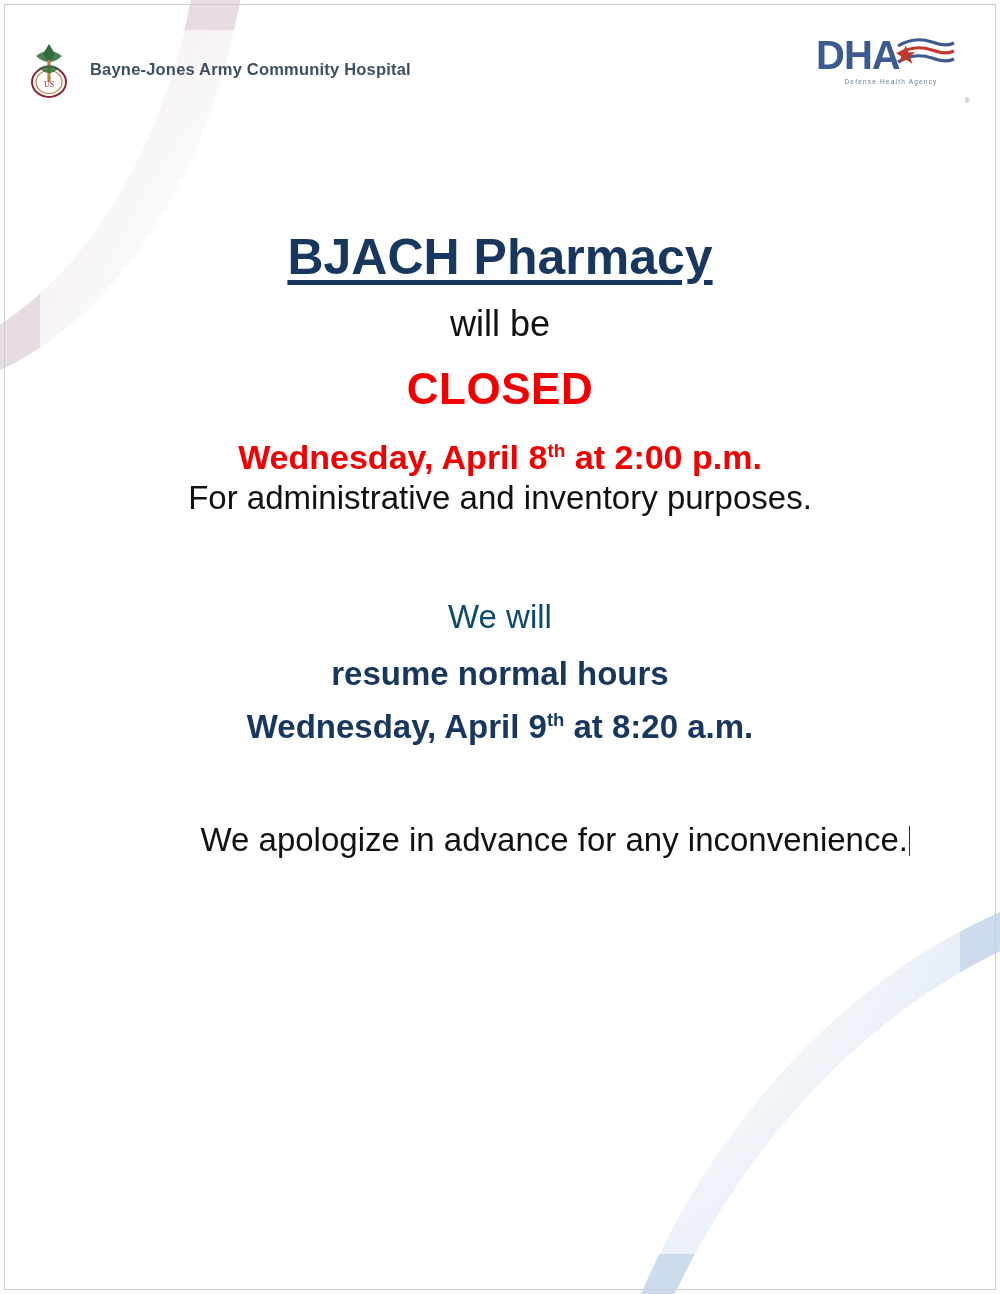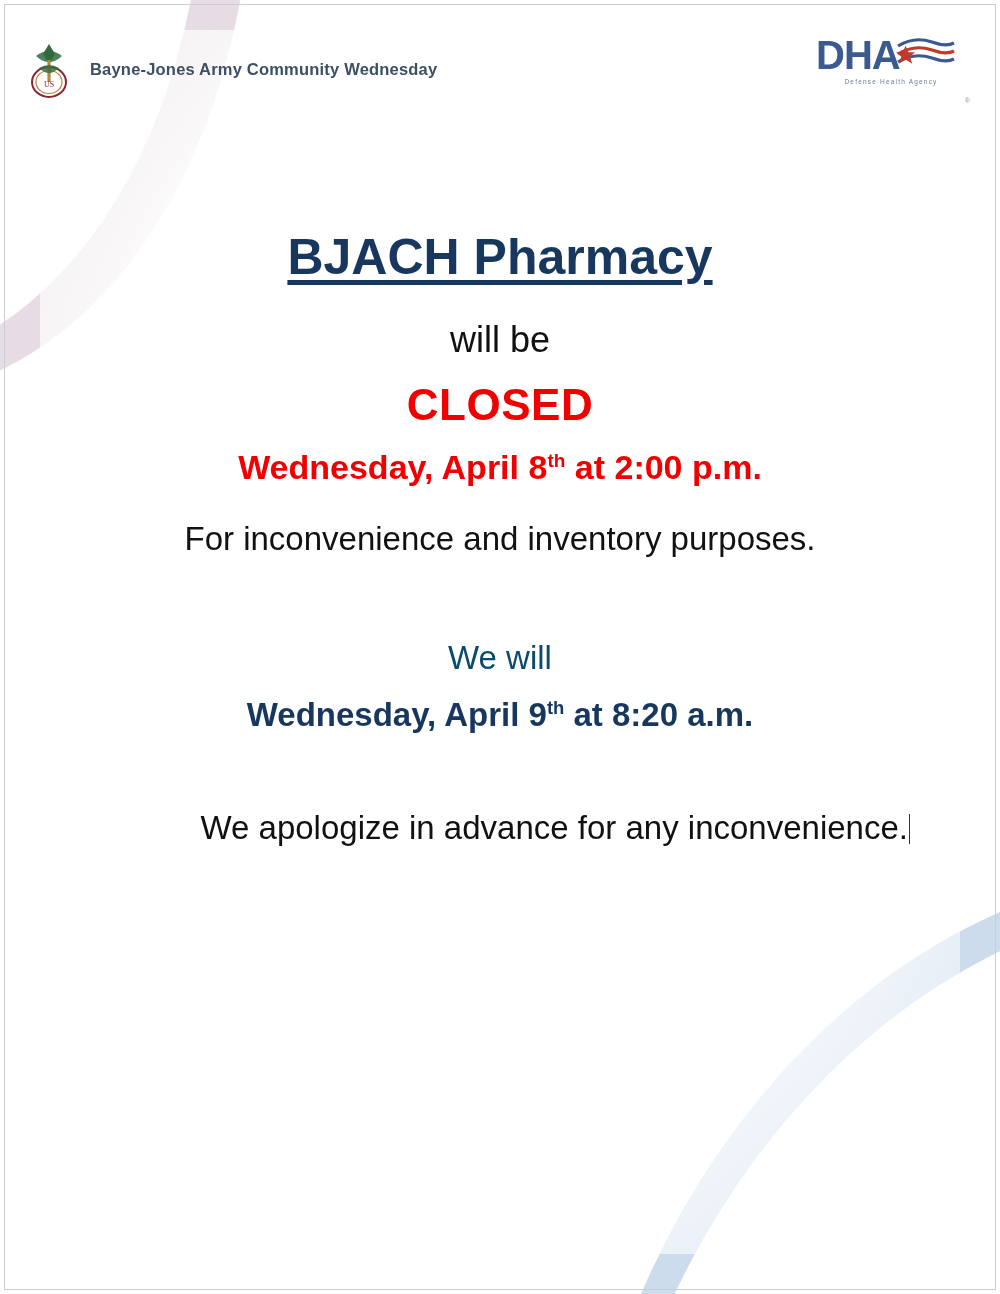--- a/index.html
+++ b/index.html
@@ -167,42 +167,42 @@
     margin: 0;
     line-height: 1.18;
   }
 
   .title {
     font-size: 50px;
     font-weight: bold;
     color: #17375e;
     text-decoration: underline;
     text-underline-offset: 6px;
-    margin-bottom: 32px;
+    margin-bottom: 16px;
   }
 
   .willbe {
     font-size: 36px;
     color: #111111;
     margin-bottom: 18px;
   }
 
   .closed {
     font-size: 44px;
     font-weight: bold;
     color: #f00000;
     letter-spacing: 0.5px;
-    margin-bottom: 16px;
+    margin-bottom: 22px;
   }
 
   .closed-date {
     font-size: 34px;
     font-weight: bold;
     color: #f00000;
-    margin-bottom: 31px;
+    margin-bottom: 0;
   }
 
   .purpose {
     font-size: 33px;
     color: #111111;
     line-height: 1.3;
     margin: 0 34px 0 34px;
   }
 
   .spacer-1 { height: 78px; }
@@ -270,21 +270,21 @@
         <svg width="54" height="62" viewBox="0 0 54 62" xmlns="http://www.w3.org/2000/svg">
           <ellipse cx="27" cy="44" rx="17" ry="15" fill="none" stroke="#8d2434" stroke-width="2"></ellipse>
           <ellipse cx="27" cy="44" rx="13" ry="11.5" fill="none" stroke="#b8843c" stroke-width="1.2"></ellipse>
           <path d="M27 6 L33 16 L27 26 L21 16 Z" fill="#2f6b3c"></path>
           <path d="M14 18 Q27 8 40 18 Q27 30 14 18 Z" fill="#2f6b3c" opacity="0.85"></path>
           <rect x="25.4" y="22" width="3.2" height="22" fill="#b8843c"></rect>
           <path d="M17 30 Q27 24 37 30 Q27 40 17 30 Z" fill="#2f6b3c" opacity="0.8"></path>
           <text x="27" y="49" font-size="8" fill="#8d2434" text-anchor="middle" font-family="Liberation Serif, serif">US</text>
         </svg>
       </span>
-      <span class="hospital-name">Bayne-Jones Army Community Wednesday</span>
+      <span class="hospital-name">Bayne-Jones Army Community Hospital</span>
     </div>
 
     <div class="dha-logo">
       <div class="dha-word">
         <span>DHA</span>
         <svg width="62" height="40" viewBox="0 0 62 40" xmlns="http://www.w3.org/2000/svg" style="margin-left:-6px">
           <path d="M4 12 Q20 2 38 8 Q52 13 60 9" stroke="#3b5a8f" stroke-width="3.2" fill="none"></path>
           <path d="M4 20 Q20 10 38 16 Q52 21 60 17" stroke="#c0392b" stroke-width="3.2" fill="none"></path>
           <path d="M4 28 Q20 18 38 24 Q52 29 60 25" stroke="#3b5a8f" stroke-width="3.2" fill="none"></path>
           <polygon points="8,6 11,13 18,13 12.5,17.5 15,25 8,20.5 1,25 3.5,17.5 -2,13 5,13" fill="#c0392b" transform="translate(4,6) scale(0.95)"></polygon>
@@ -299,26 +299,27 @@
   <div class="content">
 
     <p class="line title">BJACH Pharmacy</p>
 
     <p class="line willbe">will be</p>
 
     <p class="line closed">CLOSED</p>
 
     <p class="line closed-date"><span>Wednesday, April 8</span><sup>th</sup><span> at 2:00 p.m.</span></p>
 
-    <p class="line purpose">For inconvenience and inventory purposes.</p>
+    <p class="line purpose">For administrative and inventory purposes.</p>
 
     <div class="spacer-1"></div>
 
     <p class="line wewill">We will</p>
 
+    <p class="line resume">resume normal hours</p>
 
     <p class="line resume-date"><span>Wednesday, April 9</span><sup>th</sup><span> at 8:20 a.m.</span></p>
 
     <div class="spacer-2"></div>
 
     <p class="line apology"><span>We apologize in advance for any inconvenience.</span><span class="caret"></span></p>
 
   </div>
 
   <div class="frame-border"></div>

